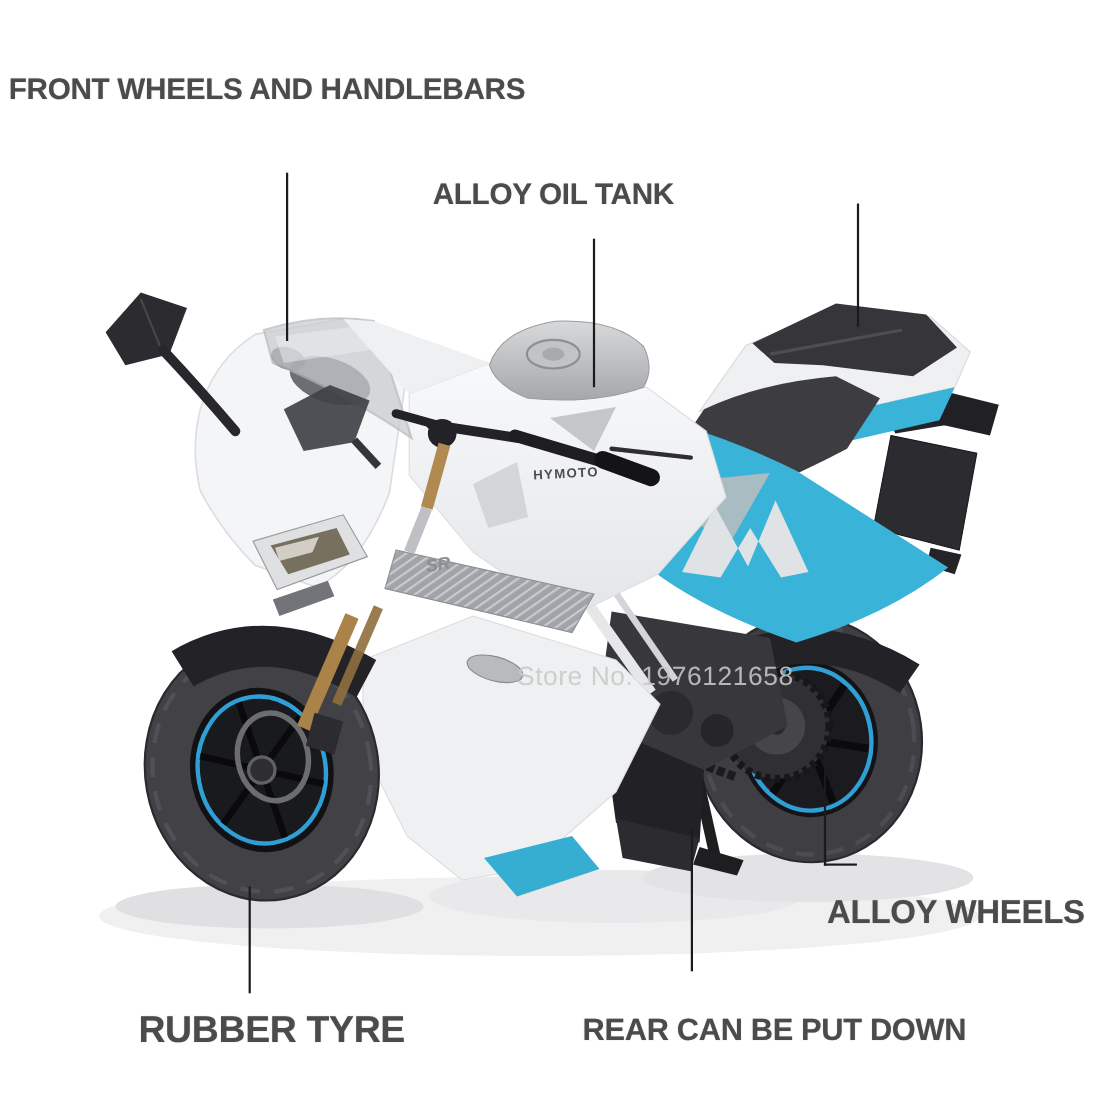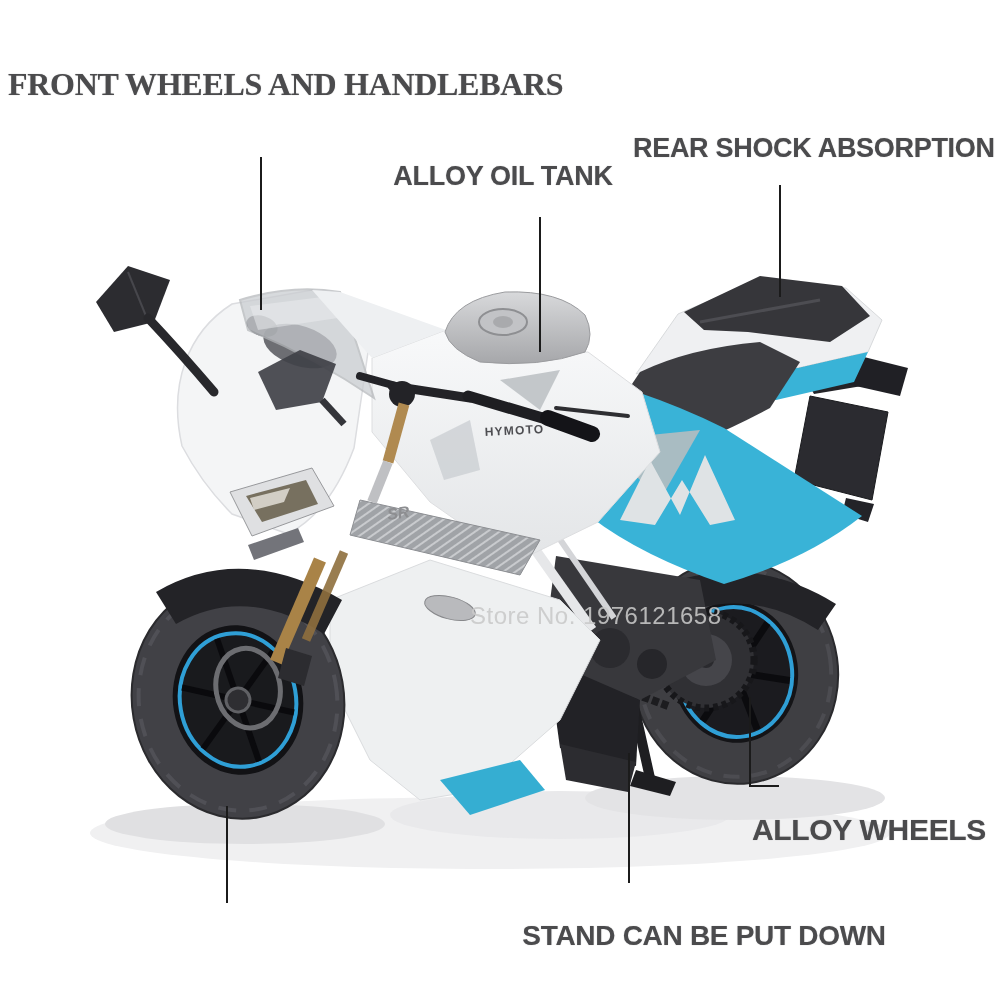--- a/index.html
+++ b/index.html
@@ -16,21 +16,21 @@
   }
   .callout .ln{display:block;}
   .leader{position:absolute;background:#1b1b1b;}
   .leader.vert{width:2px;}
   .leader.horiz{height:2px;}
   .watermark{
     position:absolute;left:470px;top:602px;
     font-size:24px;color:rgba(200,200,200,0.88);
     letter-spacing:0.5px;white-space:nowrap;font-weight:normal;
   }
-  #cl-front {left:8px;  top:66px;  width:460px;font-size:32px;font-family:Liberation Serif, serif;}
+  #cl-front {left:8px;  top:66px;  width:460px;font-size:27px;}
   #cl-oil   {left:353px;top:161px; width:300px;font-size:27px;}
   #cl-shock {left:633px;top:133px; width:360px;font-size:27px;}
   #cl-wheels{left:729px;top:812px; width:280px;font-size:30px;}
   #cl-tyre  {left:87px; top:916px; width:320px;font-size:34px;}
   #cl-stand {left:494px;top:919px; width:420px;font-size:28px;}
 </style>
 </head>
 <body>
 
 <div class="canvas">
@@ -221,17 +221,17 @@
   <div class="leader vert" style="left:779px;top:185px;height:112px;"></div>
   <div class="leader vert" style="left:749px;top:697px;height:90px;"></div>
   <div class="leader horiz" style="left:749px;top:785px;width:30px;"></div>
   <div class="leader vert" style="left:628px;top:753px;height:130px;"></div>
   <div class="leader vert" style="left:226px;top:806px;height:97px;"></div>
 
   <div class="callout" id="cl-front">
     <span class="ln">FRONT WHEELS AND HANDLEBARS</span>
   </div>
   <div class="callout" id="cl-oil">ALLOY OIL TANK</div>
-  <div class="callout" id="cl-shock">REAR SHOCK ABSORPTION</div>
   <div class="callout" id="cl-wheels">ALLOY WHEELS</div>
-  <div class="callout" id="cl-stand">STAND CAN BE PUT DOWN</div>
+  <div class="callout" id="cl-tyre">RUBBER TYRE</div>
+  <div class="callout" id="cl-stand">REAR CAN BE PUT DOWN</div>
 
 </div>
 
 </body></html>

